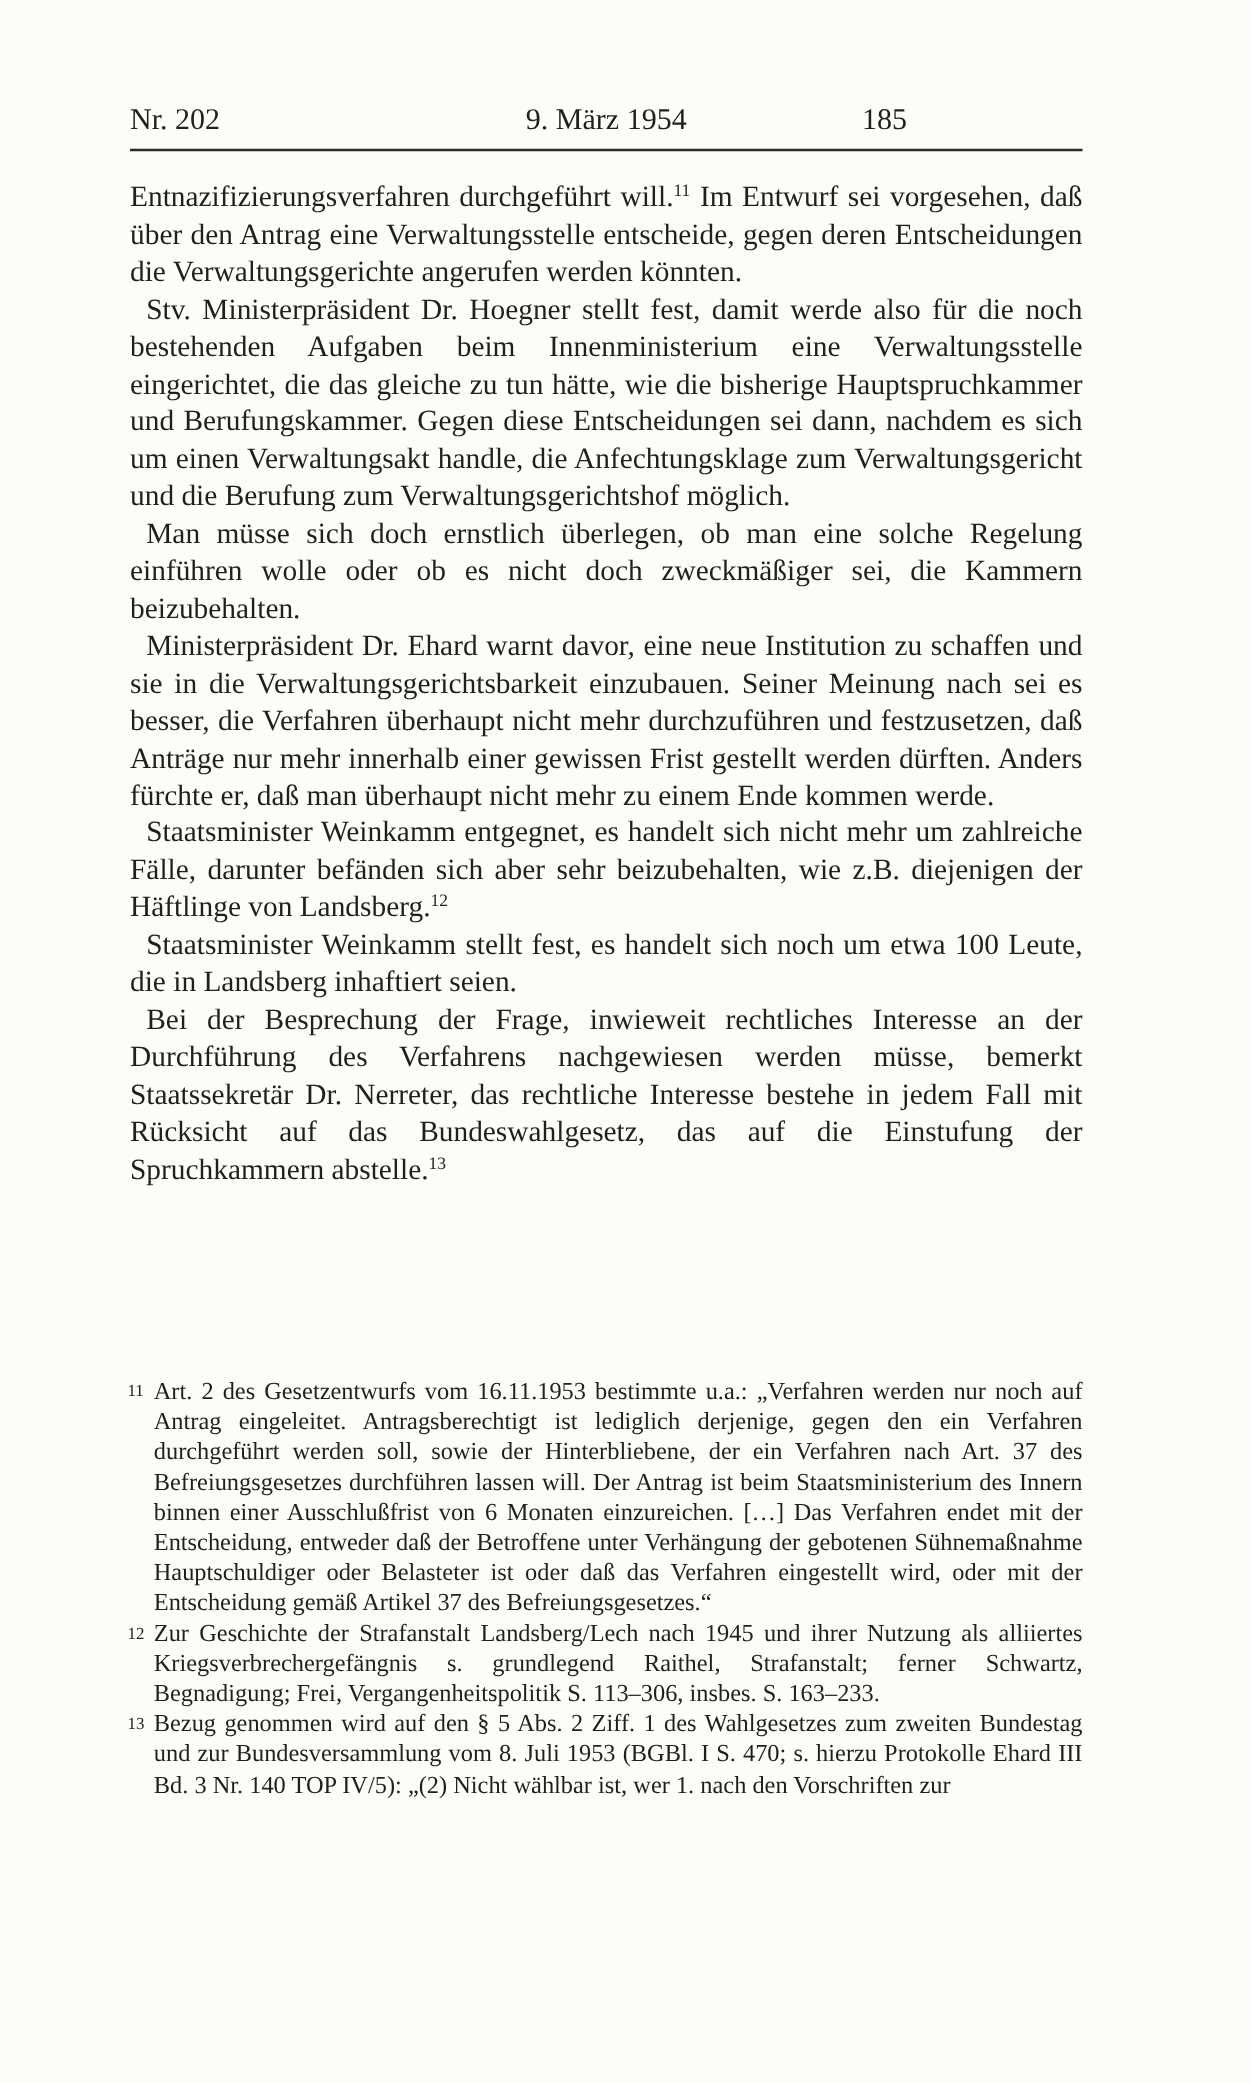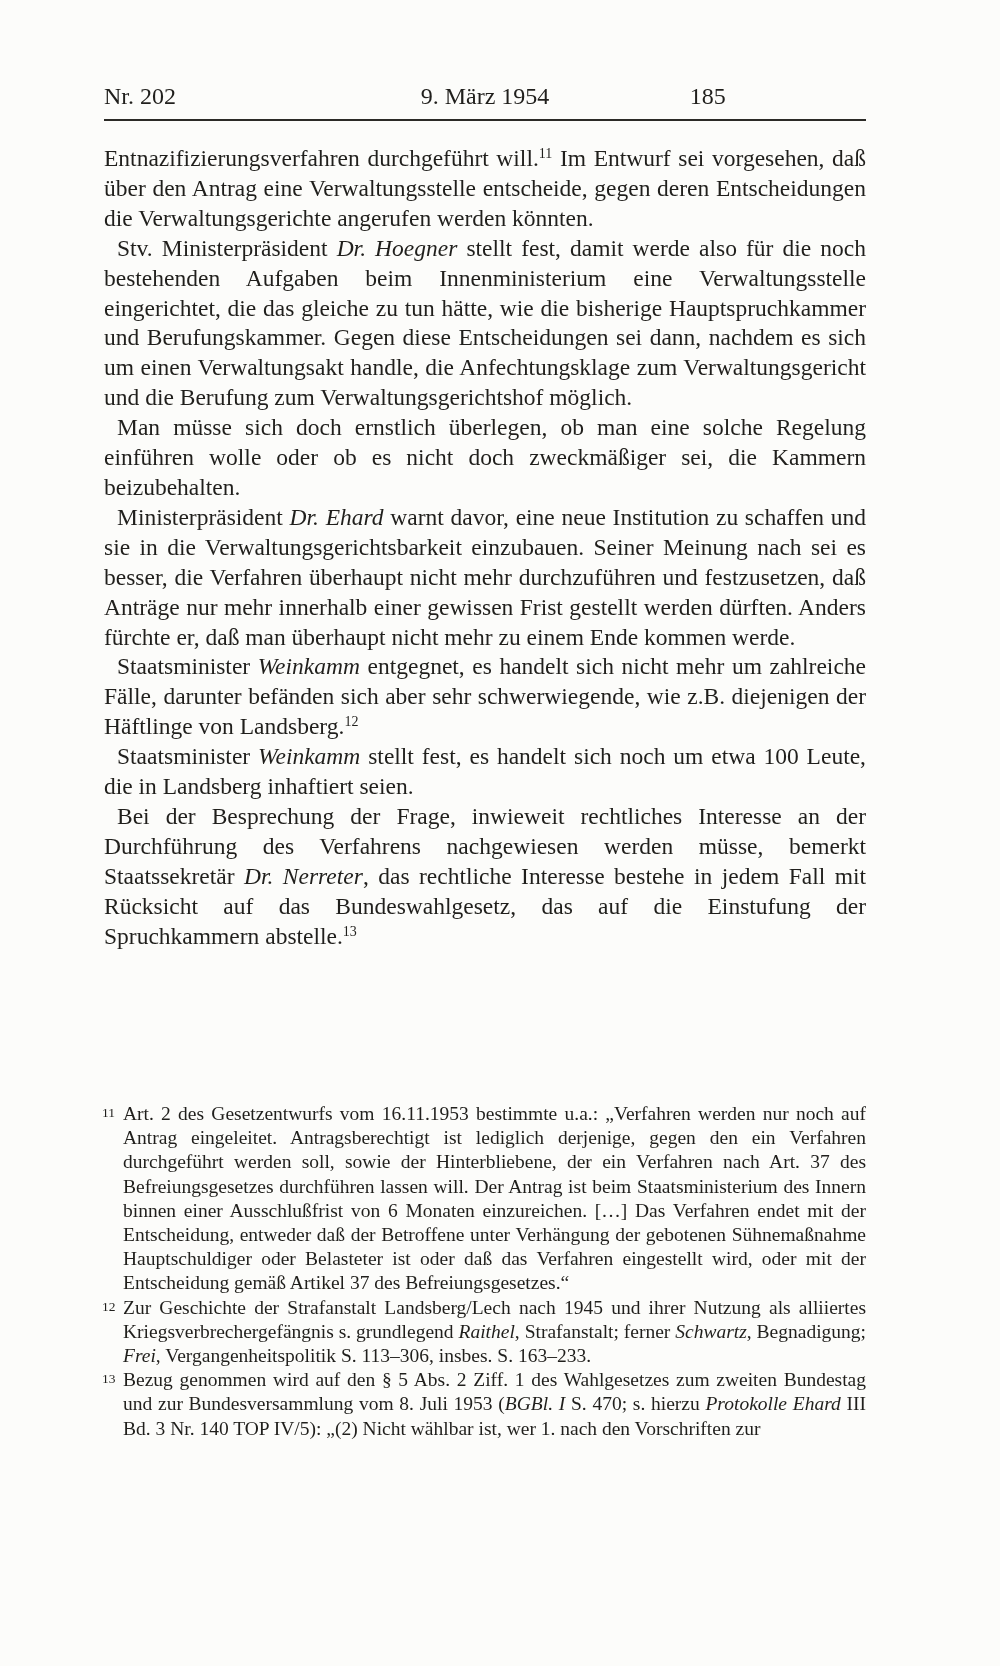--- a/index.html
+++ b/index.html
@@ -40,21 +40,21 @@
     margin-top: 23px;
     font-size: 23.5px;
     line-height: 29.9px;
     text-align: justify;
     min-height: 930px;
     hyphens: auto;
     -webkit-hyphens: auto;
   }
   .para { margin: 0; }
   .para.indent { text-indent: 13px; }
-  .it { font-style: italic; }
+  .it { }
   sup.fn-ref {
     font-size: 14px;
     line-height: 0;
     vertical-align: baseline;
     position: relative;
     top: -8px;
     font-style: normal;
   }
   .footnote-list {
     margin-top: 28px;
@@ -84,21 +84,21 @@
       <span class="h-right">185</span>
     </div>
 
     <div class="header-rule"></div>
 
     <div class="body-text">
         <p class="para"><span>Entnazifizierungsverfahren durchgeführt will.</span><sup class="fn-ref">11</sup><span> Im Entwurf sei vorgesehen, daß über den Antrag eine Verwaltungsstelle entscheide, gegen deren Entscheidungen die Verwaltungsgerichte angerufen werden könnten.</span></p>
         <p class="para indent"><span>Stv. Ministerpräsident </span><span class="it">Dr. Hoegner</span><span> stellt fest, damit werde also für die noch bestehenden Aufgaben beim Innenministerium eine Verwaltungsstelle eingerichtet, die das gleiche zu tun hätte, wie die bisherige Hauptspruchkammer und Berufungskammer. Gegen diese Entscheidungen sei dann, nachdem es sich um einen Verwaltungsakt handle, die Anfechtungsklage zum Verwaltungsgericht und die Berufung zum Verwaltungsgerichtshof möglich.</span></p>
         <p class="para indent"><span>Man müsse sich doch ernstlich überlegen, ob man eine solche Regelung einführen wolle oder ob es nicht doch zweckmäßiger sei, die Kammern beizubehalten.</span></p>
         <p class="para indent"><span>Ministerpräsident </span><span class="it">Dr. Ehard</span><span> warnt davor, eine neue Institution zu schaffen und sie in die Verwaltungsgerichtsbarkeit einzubauen. Seiner Meinung nach sei es besser, die Verfahren überhaupt nicht mehr durchzuführen und festzusetzen, daß Anträge nur mehr innerhalb einer gewissen Frist gestellt werden dürften. Anders fürchte er, daß man überhaupt nicht mehr zu einem Ende kommen werde.</span></p>
-        <p class="para indent"><span>Staatsminister </span><span class="it">Weinkamm</span><span> entgegnet, es handelt sich nicht mehr um zahlreiche Fälle, darunter befänden sich aber sehr schwerwiegende, wie z.B. diejenigen der Häftlinge von Landsberg.</span><sup class="fn-ref">12</sup></p>
+        <p class="para indent"><span>Staatsminister </span><span class="it">Weinkamm</span><span> entgegnet, es handelt sich nicht mehr um zahlreiche Fälle, darunter befänden sich aber sehr beizubehalten, wie z.B. diejenigen der Häftlinge von Landsberg.</span><sup class="fn-ref">12</sup></p>
         <p class="para indent"><span>Staatsminister </span><span class="it">Weinkamm</span><span> stellt fest, es handelt sich noch um etwa 100 Leute, die in Landsberg inhaftiert seien.</span></p>
         <p class="para indent"><span>Bei der Besprechung der Frage, inwieweit rechtliches Interesse an der Durchführung des Verfahrens nachgewiesen werden müsse, bemerkt Staatssekretär </span><span class="it">Dr. Nerreter</span><span>, das rechtliche Interesse bestehe in jedem Fall mit Rücksicht auf das Bundeswahlgesetz, das auf die Einstufung der Spruchkammern abstelle.</span><sup class="fn-ref">13</sup></p>
       </div>
 
     <div class="footnote-list">
         <div class="footnote"><span class="fn-num">11</span><span>Art. 2 des Gesetzentwurfs vom 16.11.1953 bestimmte u.a.: „Verfahren werden nur noch auf Antrag eingeleitet. Antragsberechtigt ist lediglich derjenige, gegen den ein Verfahren durchgeführt werden soll, sowie der Hinterbliebene, der ein Verfahren nach Art. 37 des Befreiungsgesetzes durchführen lassen will. Der Antrag ist beim Staatsministerium des Innern binnen einer Ausschlußfrist von 6 Monaten einzureichen. […] Das Verfahren endet mit der Entscheidung, entweder daß der Betroffene unter Verhängung der gebotenen Sühnemaßnahme Hauptschuldiger oder Belasteter ist oder daß das Verfahren eingestellt wird, oder mit der Entscheidung gemäß Artikel 37 des Befreiungsgesetzes.“</span></div>
         <div class="footnote"><span class="fn-num">12</span><span>Zur Geschichte der Strafanstalt Landsberg/Lech nach 1945 und ihrer Nutzung als alliiertes Kriegsverbrechergefängnis s. grundlegend </span><span class="it">Raithel</span><span>, Strafanstalt; ferner </span><span class="it">Schwartz</span><span>, Begnadigung; </span><span class="it">Frei</span><span>, Vergangenheitspolitik S. 113–306, insbes. S. 163–233.</span></div>
         <div class="footnote"><span class="fn-num">13</span><span>Bezug genommen wird auf den § 5 Abs. 2 Ziff. 1 des Wahlgesetzes zum zweiten Bundestag und zur Bundesversammlung vom 8. Juli 1953 (</span><span class="it">BGBl. I</span><span> S. 470; s. hierzu </span><span class="it">Protokolle Ehard</span><span> III Bd. 3 Nr. 140 TOP IV/5): „(2) Nicht wählbar ist, wer 1. nach den Vorschriften zur</span></div>
       </div>
 

